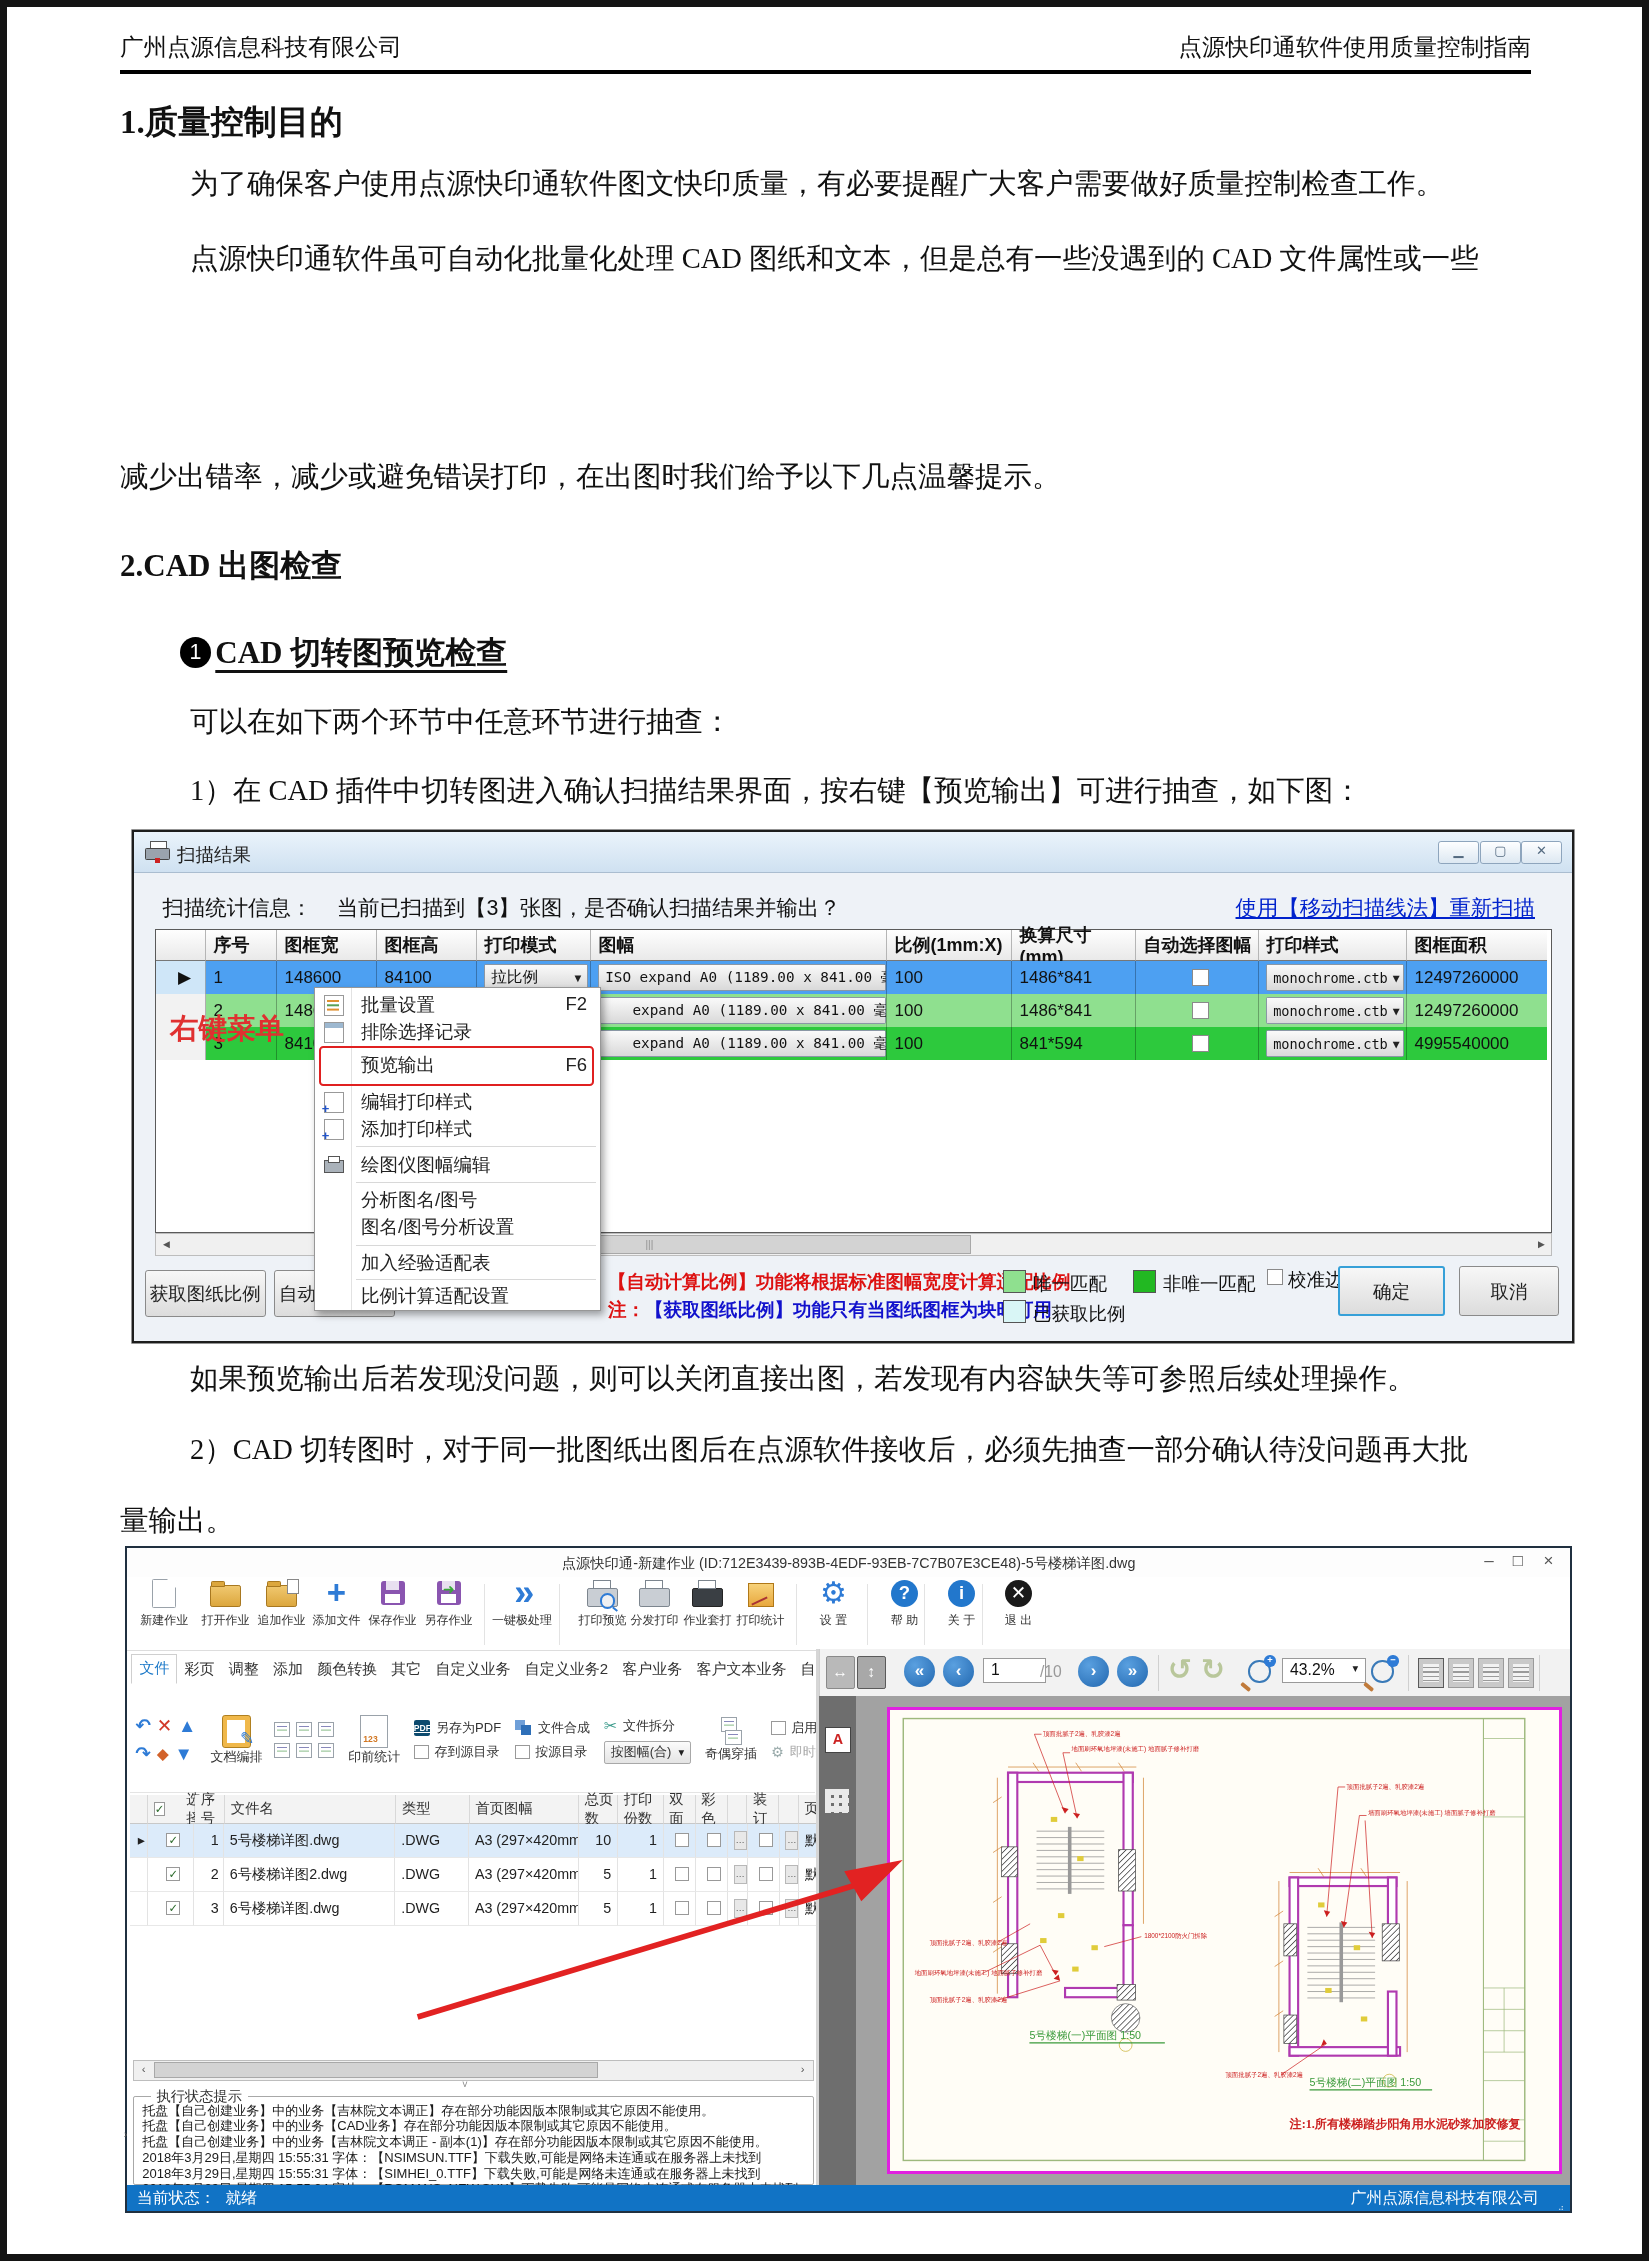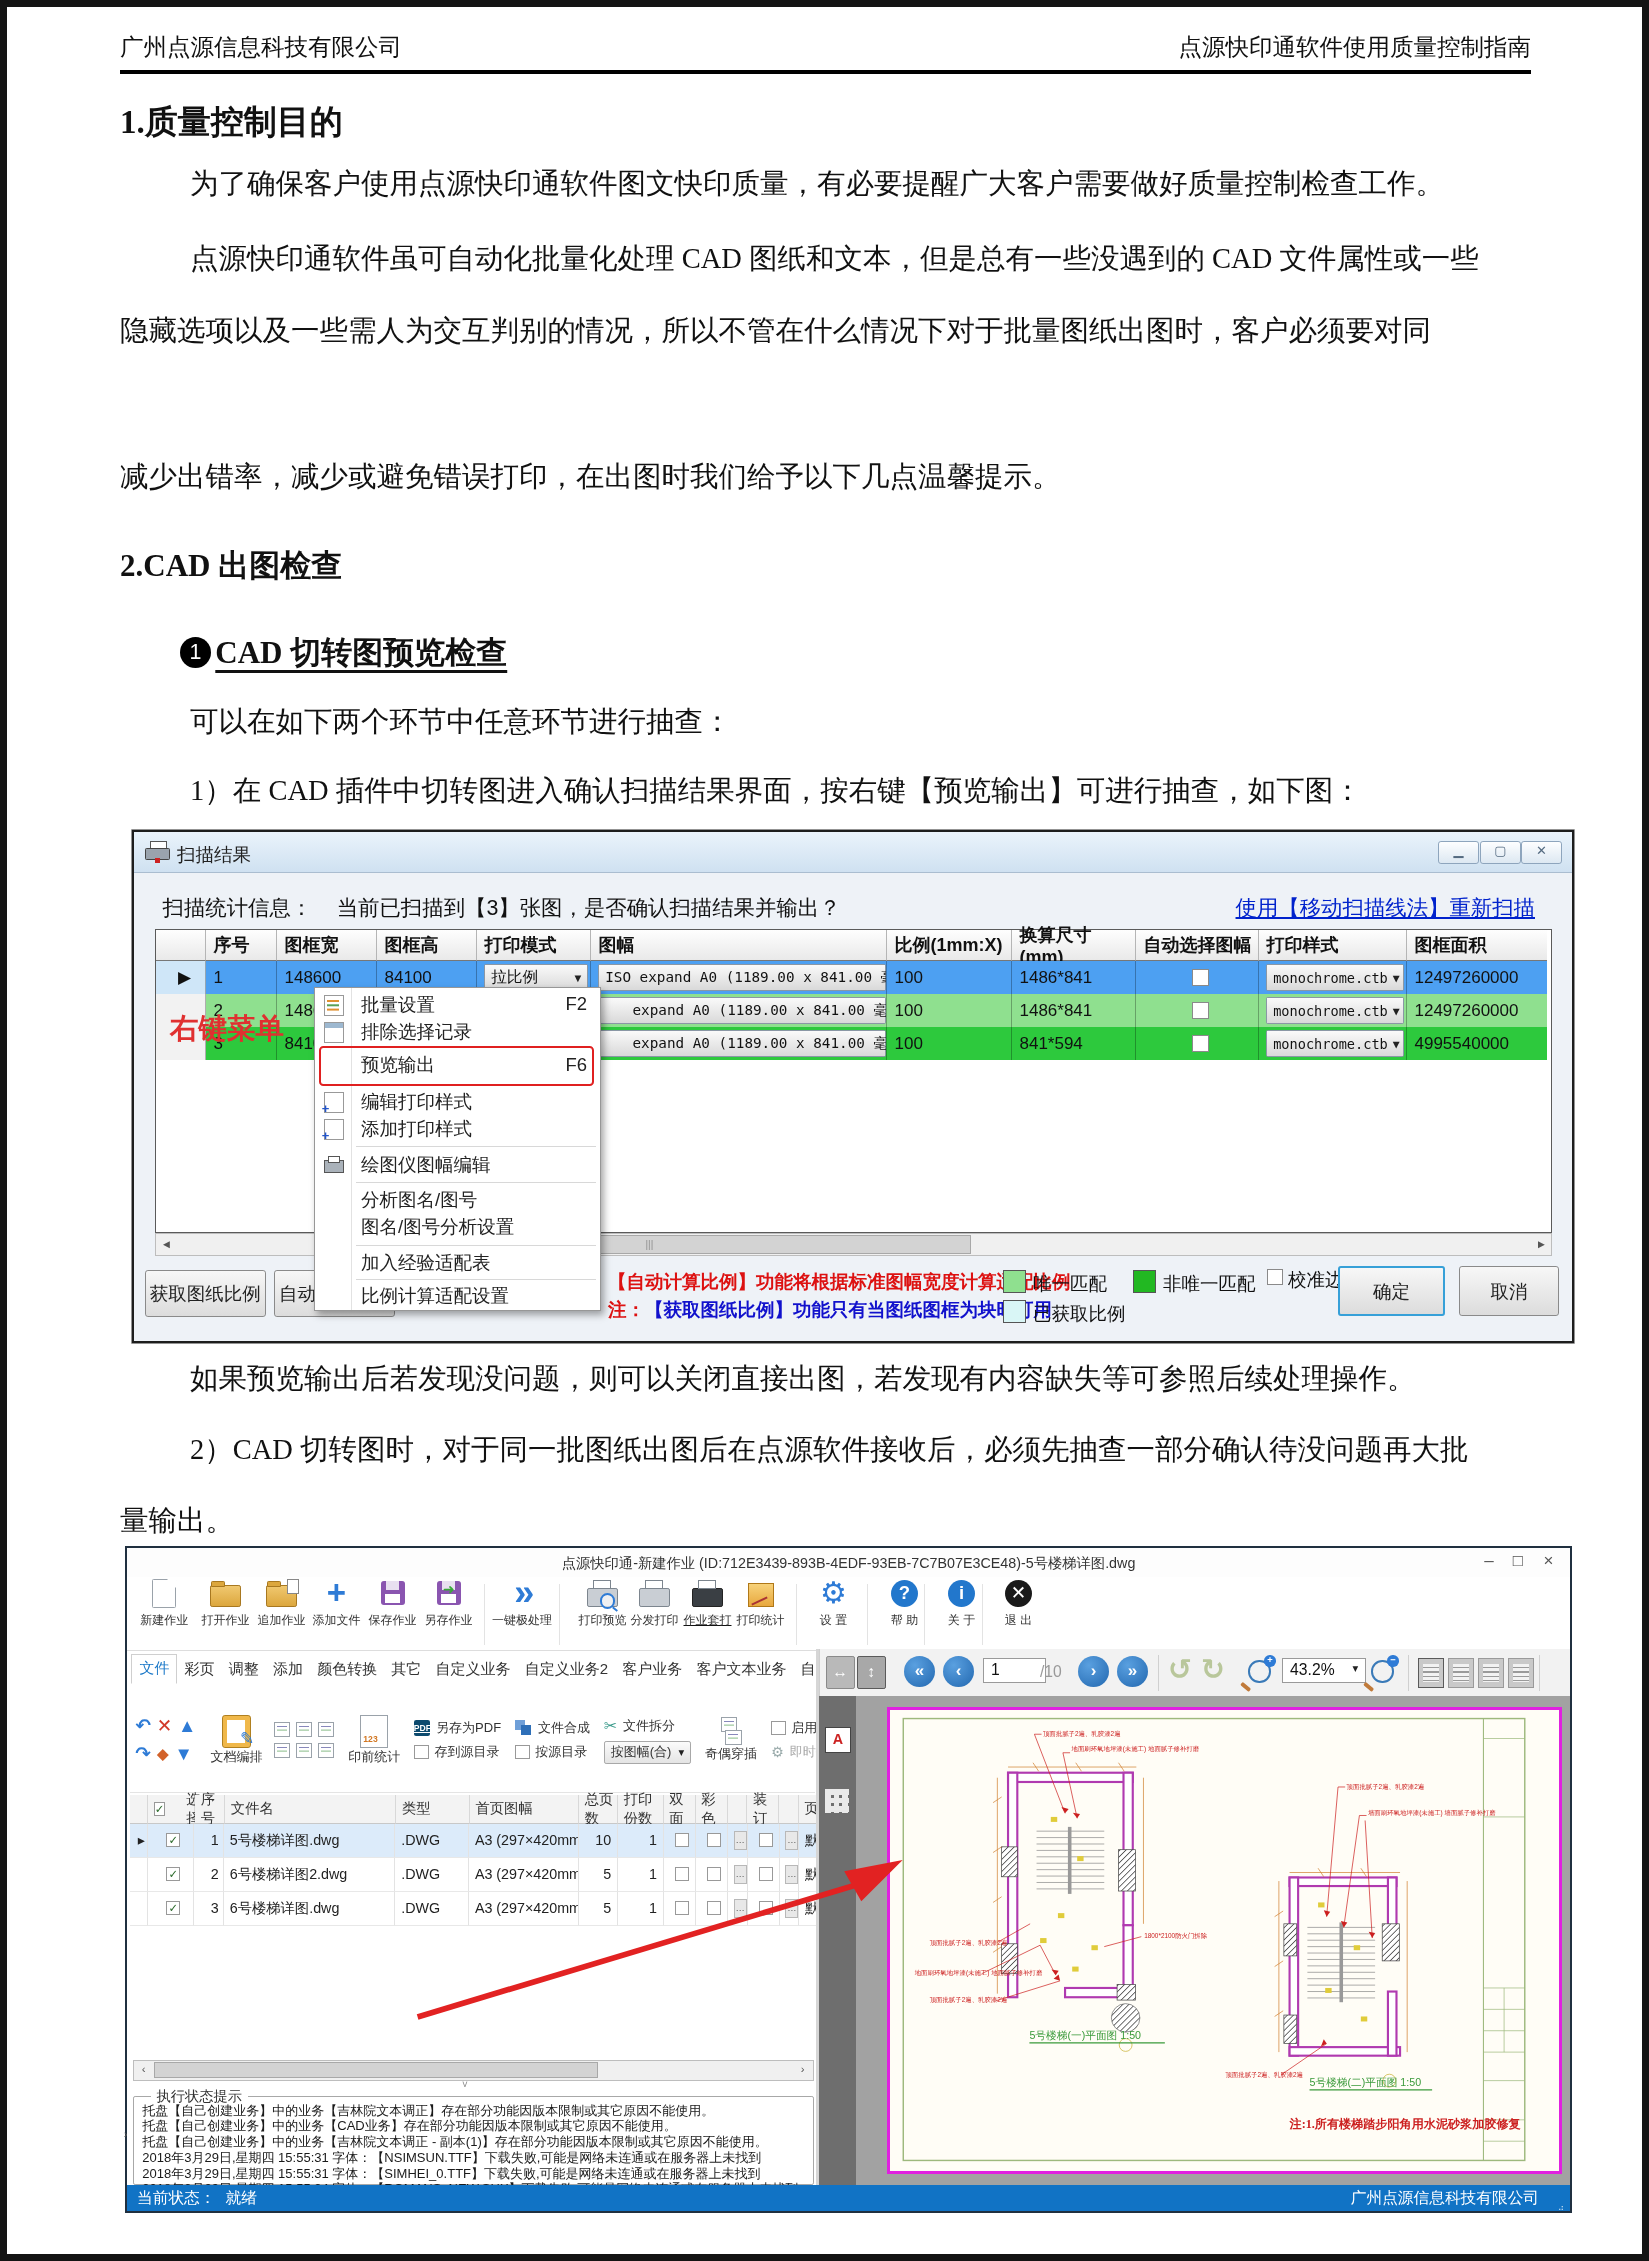--- a/index.html
+++ b/index.html
@@ -183,21 +183,20 @@
 <div class="page">
   <div class="frame"></div>
 
   <div class="abs hdr" style="left:120px;top:31px;">广州点源信息科技有限公司</div>
   <div class="abs hdr" style="right:118px;top:31px;">点源快印通软件使用质量控制指南</div>
   <div class="abs rule" style="left:120px;top:70px;width:1411px;"></div>
 
   <div class="abs h1" style="left:120px;top:100px;">1.质量控制目的</div>
   <div class="abs body-t" style="left:190px;top:165px;">为了确保客户使用点源快印通软件图文快印质量，有必要提醒广大客户需要做好质量控制检查工作。</div>
   <div class="abs body-t" style="left:190px;top:240px;">点源快印通软件虽可自动化批量化处理 CAD 图纸和文本，但是总有一些没遇到的 CAD 文件属性或一些</div>
-  <div class="abs body-t" style="left:120px;top:312px;">隐藏选项以及一些需人为交互判别的情况，所以不管在什么情况下对于批量图纸出图时，客户必须要对同</div>
   <div class="abs body-t" style="left:120px;top:458px;">减少出错率，减少或避免错误打印，在出图时我们给予以下几点温馨提示。</div>
 
   <div class="abs h1" style="left:120px;top:545px;font-size:31px;">2.CAD 出图检查</div>
   <div class="abs" style="left:180px;top:632px;">
     <span class="cnum sans">1</span><span class="h3t">CAD 切转图预览检查</span>
   </div>
   <div class="abs body-t" style="left:190px;top:703px;">可以在如下两个环节中任意环节进行抽查：</div>
   <div class="abs body-t" style="left:190px;top:772px;">1）在 CAD 插件中切转图进入确认扫描结果界面，按右键【预览输出】可进行抽查，如下图：</div>
 
   <div class="abs dlg sans" style="left:132px;top:830px;width:1438px;height:509px;">
@@ -452,21 +451,21 @@
             </span>
           </div>
           <div class="lab">打印预览</div>
         </div>
       <div class="tb-item" style="left:496px;">
           <div class="tb-ic">
             <span class="ic-printer"></span>
           </div>
           <div class="lab">分发打印</div>
         </div>
-      <div class="tb-item" style="left:549px;text-decoration:underline;">
+      <div class="tb-item" style="left:549px;">
           <div class="tb-ic">
             <span class="ic-printer dark"></span>
           </div>
           <div class="lab">作业套打</div>
         </div>
       <div class="tb-item" style="left:602px;">
           <div class="tb-ic">
             <span class="ic-chart"></span>
           </div>
           <div class="lab">打印统计</div>

